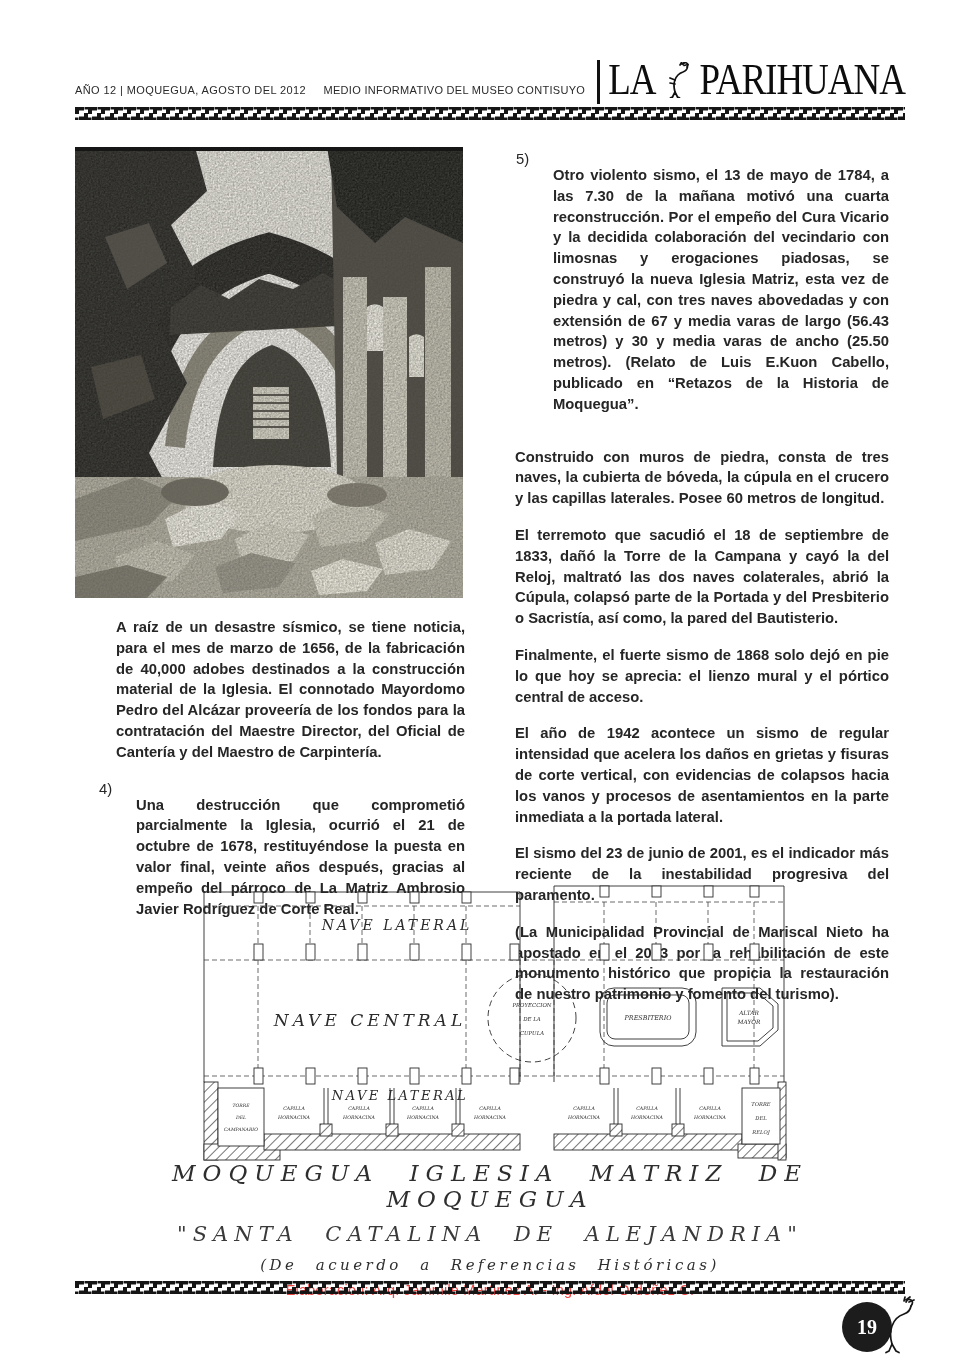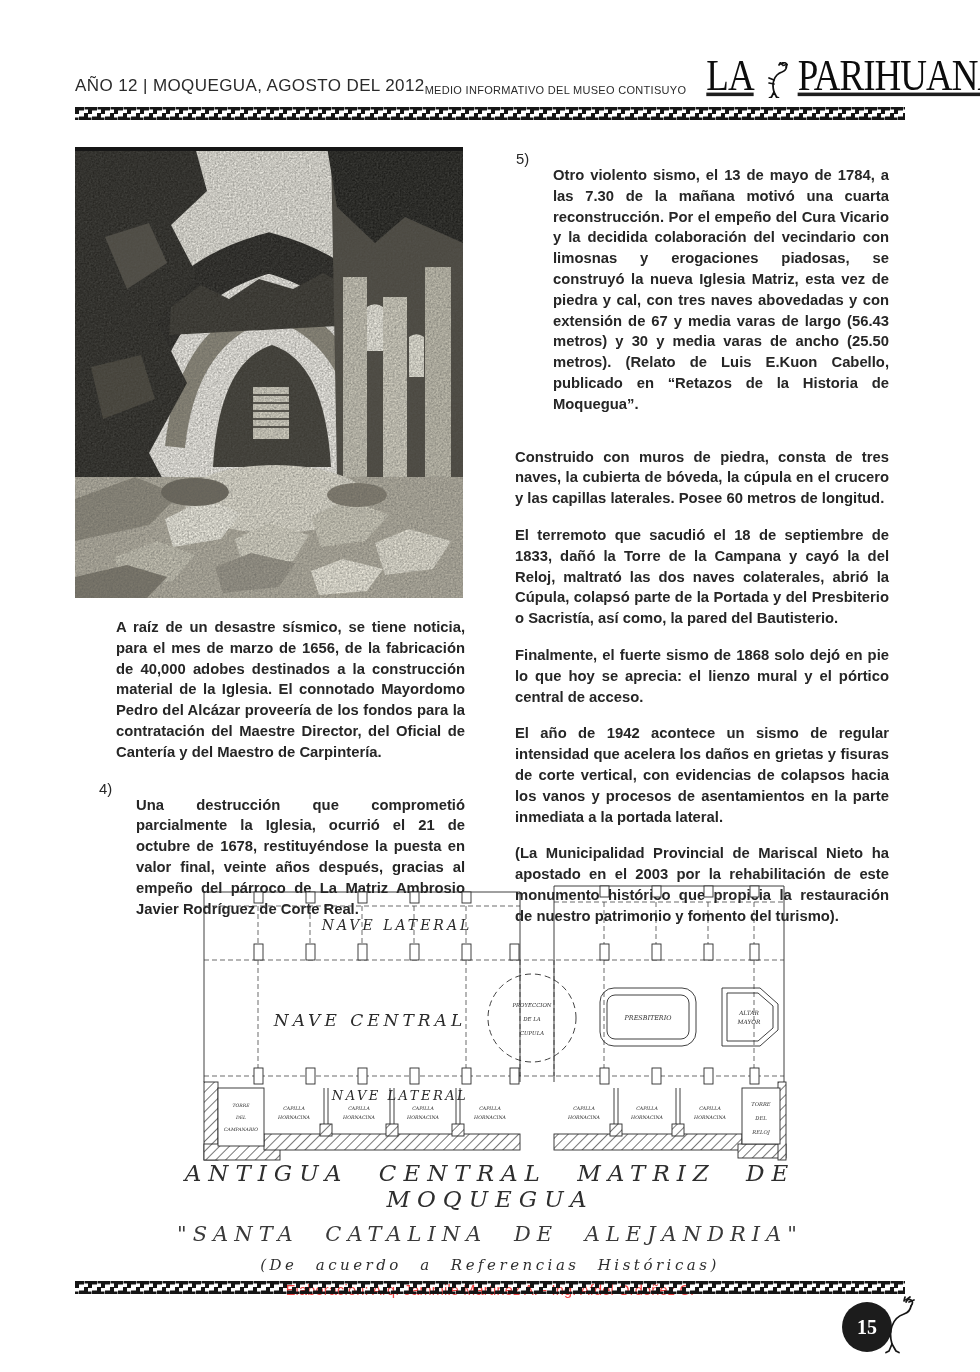--- a/index.html
+++ b/index.html
@@ -4,25 +4,25 @@
 <style>
   html,body{margin:0;padding:0;background:#e9e9e9;}
   .page{
     position:relative;width:980px;height:1372px;margin:0 auto;
     background:#ffffff;overflow:hidden;
     font-family:"Liberation Sans",sans-serif;color:#1f1f1f;
   }
   
   .header-row{position:absolute;left:75px;top:58px;width:830px;height:46px;
     display:flex;align-items:flex-end;}
-  .issue-line{font-size:17px;letter-spacing:.4px;color:#2a2a2a;padding-bottom:8px;white-space:nowrap;}
+  .issue-line{font-size:11px;letter-spacing:.4px;color:#2a2a2a;padding-bottom:8px;white-space:nowrap;}
   .header-spacer{flex:1;}
   .center-label{font-size:11px;letter-spacing:.3px;color:#2a2a2a;padding-bottom:8px;white-space:nowrap;margin-right:8px;}
   .mast-divider{width:3px;height:44px;background:#111;margin:0 8px 0 4px;}
-  .masthead{display:flex;align-items:flex-start;gap:8px;text-decoration:underline;}
+  .masthead{display:flex;align-items:center;gap:8px;}
   .mh-word{font-family:"Liberation Serif",serif;font-size:37px;line-height:.9;
     letter-spacing:-1px;color:#0d0d0d;display:inline-block;transform:scaleY(1.18);transform-origin:bottom;}
   .mast-bird{margin:0 1px 2px 1px;}
   
   .band{position:absolute;left:75px;width:830px;height:19px;}
   .band-top{top:104px;}
   .band-bottom{top:1278px;}
   
   .photo{position:absolute;left:75px;top:147px;width:388px;height:451px;}
   
@@ -153,20 +153,21 @@
 
   <div class="col right-col">
     <div class="list-item item5-wrap">
       <span class="li-num">5)</span>
       <p>Otro violento sismo, el 13 de mayo de 1784, a las 7.30 de la mañana motivó una cuarta reconstrucción. Por el empeño del Cura Vicario y la decidida colaboración del vecindario con limosnas y erogaciones piadosas, se construyó la nueva Iglesia Matriz, esta vez de piedra y cal, con tres naves abovedadas y con extensión de 67 y media varas de largo (56.43 metros) y 30 y media varas de ancho (25.50 metros). (Relato de Luis E.Kuon Cabello, publicado en “Retazos de la Historia de Moquegua”.</p>
     </div>
     <p>Construido con muros de piedra, consta de tres naves, la cubierta de bóveda, la cúpula en el crucero y las capillas laterales. Posee 60 metros de longitud.</p>
     <p>El terremoto que sacudió el 18 de septiembre de 1833, dañó la Torre de la Campana y cayó la del Reloj, maltrató las dos naves colaterales, abrió la Cúpula, colapsó parte de la Portada y del Presbiterio o Sacristía, así como, la pared del Bautisterio.</p>
     <p>Finalmente, el fuerte sismo de 1868 solo dejó en pie lo que hoy se aprecia: el lienzo mural y el pórtico central de acceso.</p>
     <p>El año de 1942 acontece un sismo de regular intensidad que acelera los daños en grietas y fisuras de corte vertical, con evidencias de colapsos hacia los vanos y procesos de asentamientos en la parte inmediata a la portada lateral.</p>
+    <p>El sismo del 23 de junio de 2001, es el indicador más reciente de la inestabilidad progresiva del paramento.</p>
     <p>(La Municipalidad Provincial de Mariscal Nieto ha apostado en el 2003 por la rehabilitación de este monumento histórico que propicia la restauración de nuestro patrimonio y fomento del turismo).</p>
   </div>
 
   <div class="plan">
     <svg width="588" height="294" viewBox="0 0 588 294" font-family="DejaVu Serif, serif" fill="#2b2b2b">
       <defs>
         <pattern id="hatch" width="7" height="7" patternUnits="userSpaceOnUse" patternTransform="rotate(45)">
           <rect width="7" height="7" fill="#ffffff"></rect>
           <line x1="0" y1="0" x2="0" y2="7" stroke="#3a3a3a" stroke-width="1.4"></line>
         </pattern>
@@ -280,21 +281,21 @@
           <text x="445" y="234">CAPILLA</text>
           <text x="445" y="243">HORNACINA</text>
           <text x="508" y="234">CAPILLA</text>
           <text x="508" y="243">HORNACINA</text>
         </g>
       </g>
     </svg>
   </div>
 
   <div class="caption">
-    <p class="cap1">ANTIGUA  CENTRAL  MATRIZ  DE  MOQUEGUA</p>
+    <p class="cap1">MOQUEGUA  IGLESIA  MATRIZ  DE  MOQUEGUA</p>
     <p class="cap2">"SANTA  CATALINA  DE  ALEJANDRIA"</p>
     <p class="cap3">(De  acuerdo  a  Referencias  Históricas)</p>
     <p class="cap-credit">Elaboracion: Arq. Jammile Martinez A. - Ing. Afdel Ordoñez C.</p>
   </div>
 
   <div class="band band-bottom">
     <svg width="830" height="19" viewBox="0 0 830 19">
       <defs>
         <pattern id="fretBot" width="13" height="19" patternUnits="userSpaceOnUse">
           <path d="M0,3 h9 v3.5 h-5 v3.5 h-4 z" fill="#151515"></path>
@@ -302,21 +303,21 @@
           <rect x="9.5" y="3" width="3.5" height="2.5" fill="#151515"></rect>
           <rect x="0" y="13.5" width="3.5" height="2.5" fill="#151515"></rect>
         </pattern>
       </defs>
       <rect x="0" y="0" width="830" height="19" fill="url(#fretBot)"></rect>
     </svg>
   </div>
 
   <div class="badge">
     <div class="badge-circle">
-      <span class="badge-num">15</span>
+      <span class="badge-num">19</span>
     </div>
     <span class="badge-bird">
       <svg width="40" height="62" viewBox="0 0 40 62">
         <g stroke="#161616" stroke-width="1.7" fill="none" stroke-linecap="round">
           <path d="M12,48 q-3,-10 0,-18 q3,-9 12,-12 q6,-2 7,-8"></path>
           <path d="M31,10 q3,-4 0,-6 q-3,-2 -5,2"></path>
           <path d="M26,4 l4,-3 M29,6 l5,-2 M24,5 l1,-4"></path>
           <path d="M12,48 l-3,7 M12,48 l4,7 M9,55 l-3,1.5 M16,55 l3,1.5"></path>
         </g>
       </svg>

